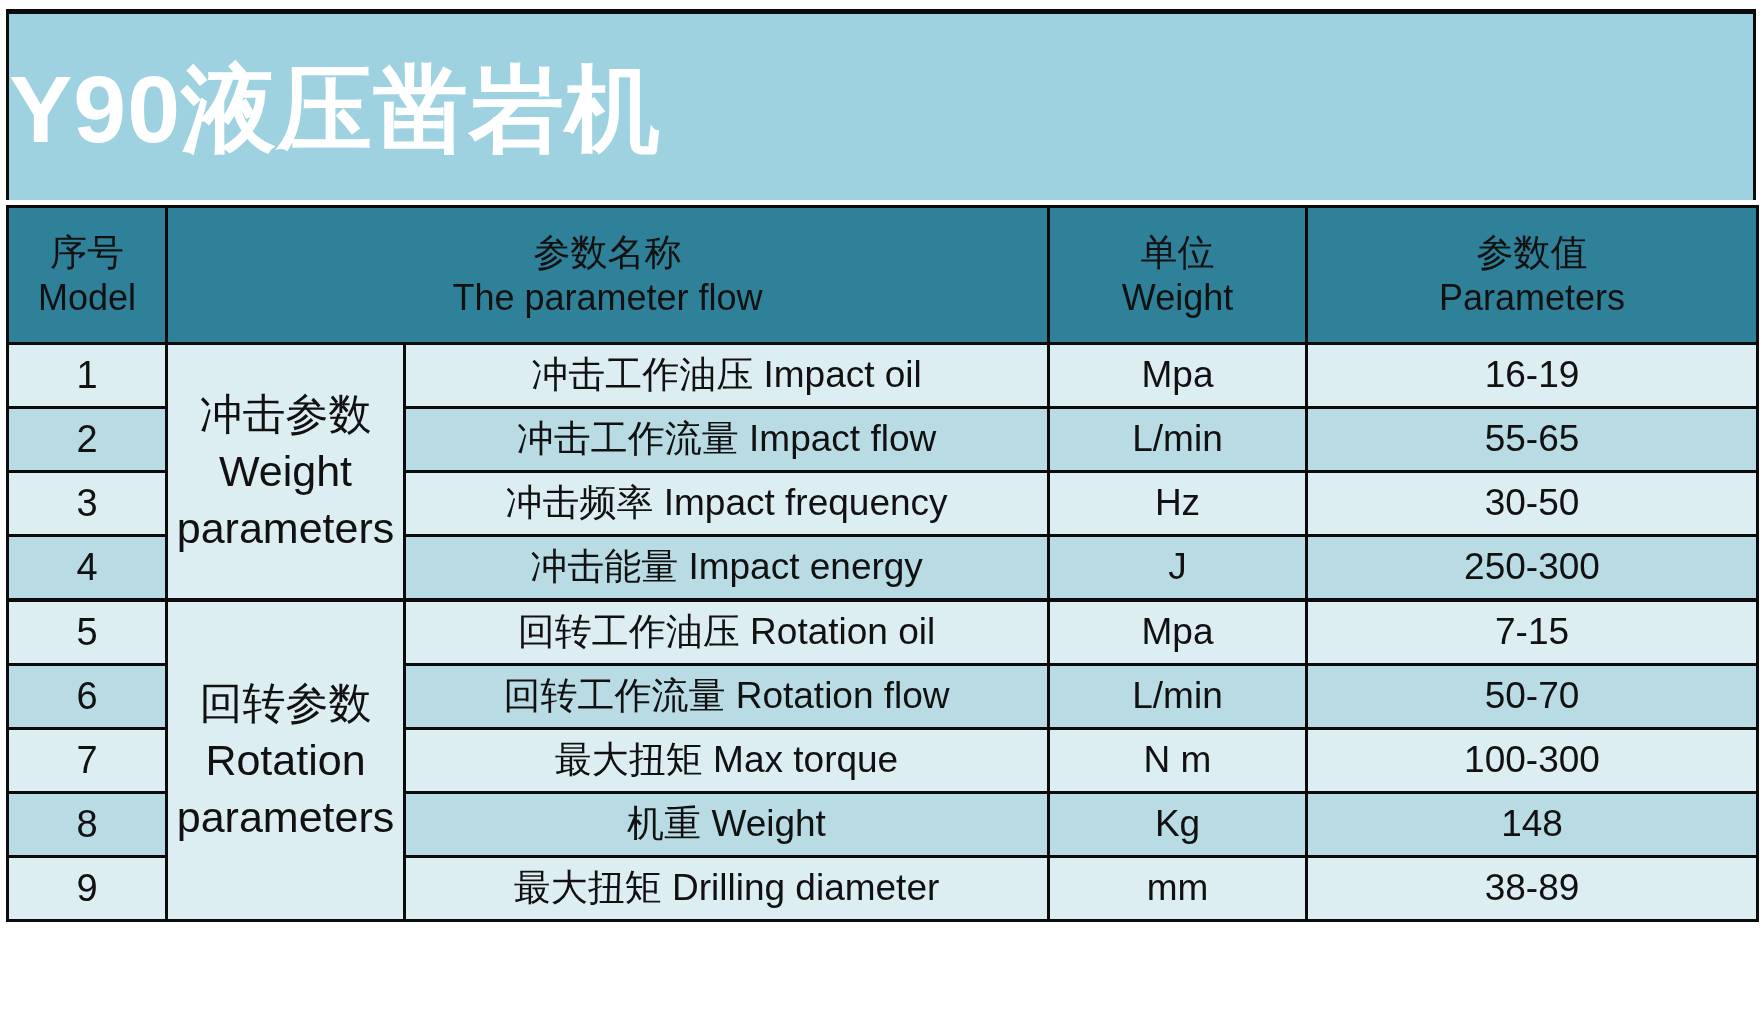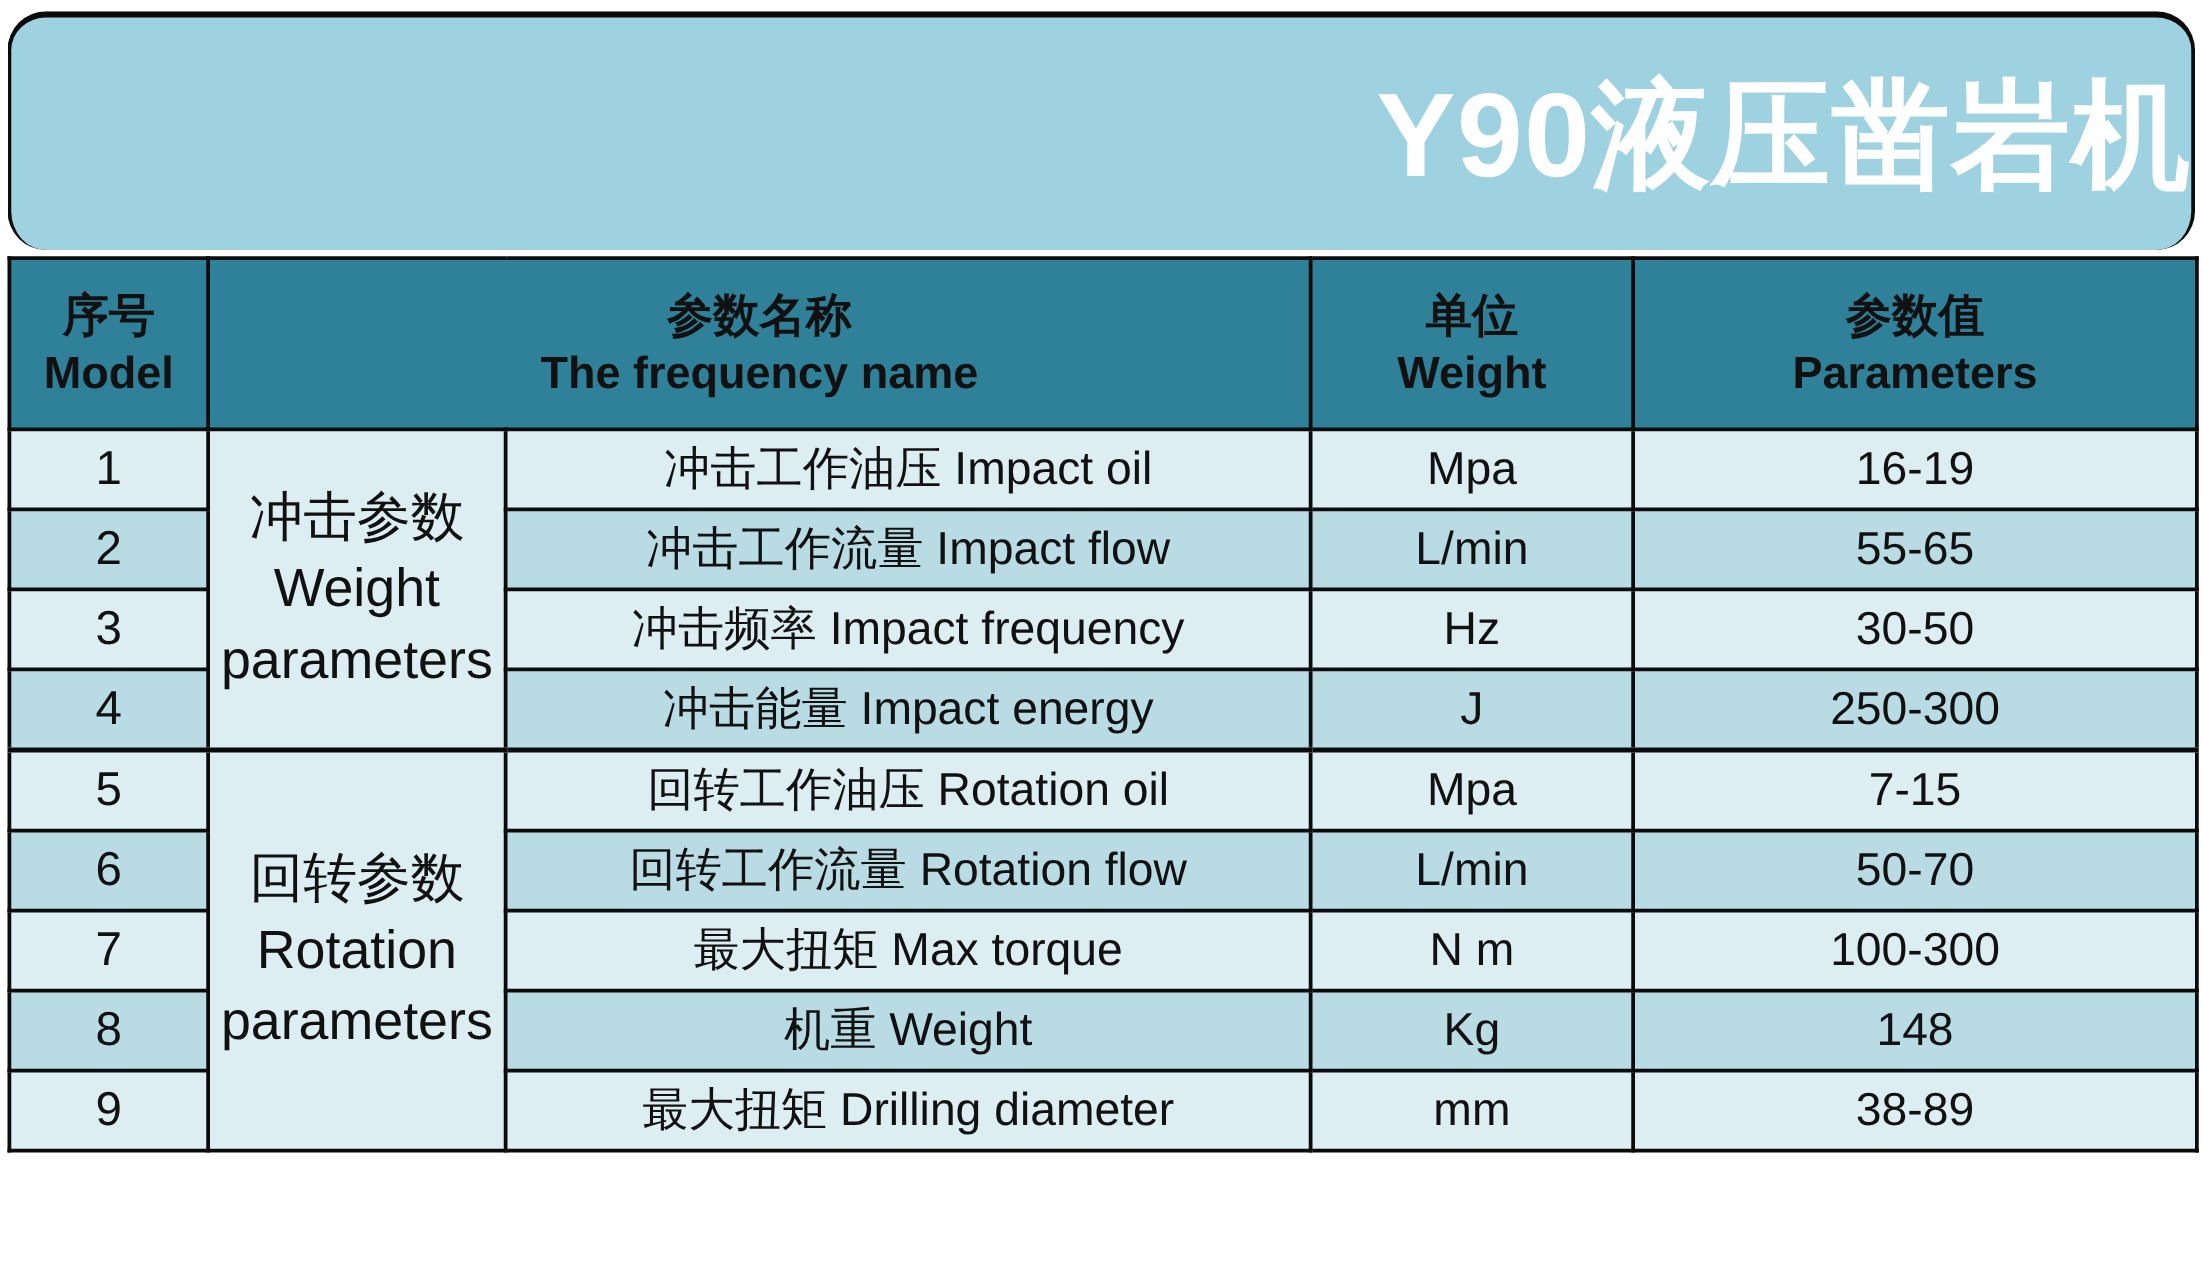--- a/index.html
+++ b/index.html
@@ -29,22 +29,21 @@
     top: 9px;
     width: 1750px;
     height: 191px;
     background: #9ed2e0;
     border-top: 5px solid #0b0b0b;
     border-left: 3px solid #0b0b0b;
     border-right: 3px solid #0b0b0b;
     box-sizing: border-box;
     display: flex;
     align-items: center;
-    justify-content: flex-end;
-    border-radius: 31px;
+    justify-content: flex-start;
   }
   .title-text {
     color: #ffffff;
     font-size: 95px;
     font-weight: bold;
     letter-spacing: 1px;
     line-height: 1;
     text-align: center;
     margin-top: 4px;
     font-family: "Liberation Sans", "DejaVu Sans", sans-serif;
@@ -75,21 +74,21 @@
     text-align: center;
     vertical-align: middle;
     color: #111111;
   }
 
   
   thead th {
     background: #2f8199;
     color: #ffffff;
     height: 134px;
-    font-weight: bold;
+    font-weight: normal;
     line-height: 1.22;
     font-size: 36px;
     padding: 0 6px;
   }
   thead th .cn { display: block; font-size: 37px; }
   thead th .en { display: block; font-size: 36px; }
 
   
   tbody td {
     height: 61px;
@@ -141,21 +140,21 @@
       </colgroup>
 
       <thead>
         <tr>
           <th>
             <span class="cn">序号</span>
             <span class="en">Model</span>
           </th>
           <th colspan="2">
             <span class="cn">参数名称</span>
-            <span class="en">The frequency name</span>
+            <span class="en">The parameter flow</span>
           </th>
           <th>
             <span class="cn">单位</span>
             <span class="en">Weight</span>
           </th>
           <th>
             <span class="cn">参数值</span>
             <span class="en">Parameters</span>
           </th>
         </tr>

